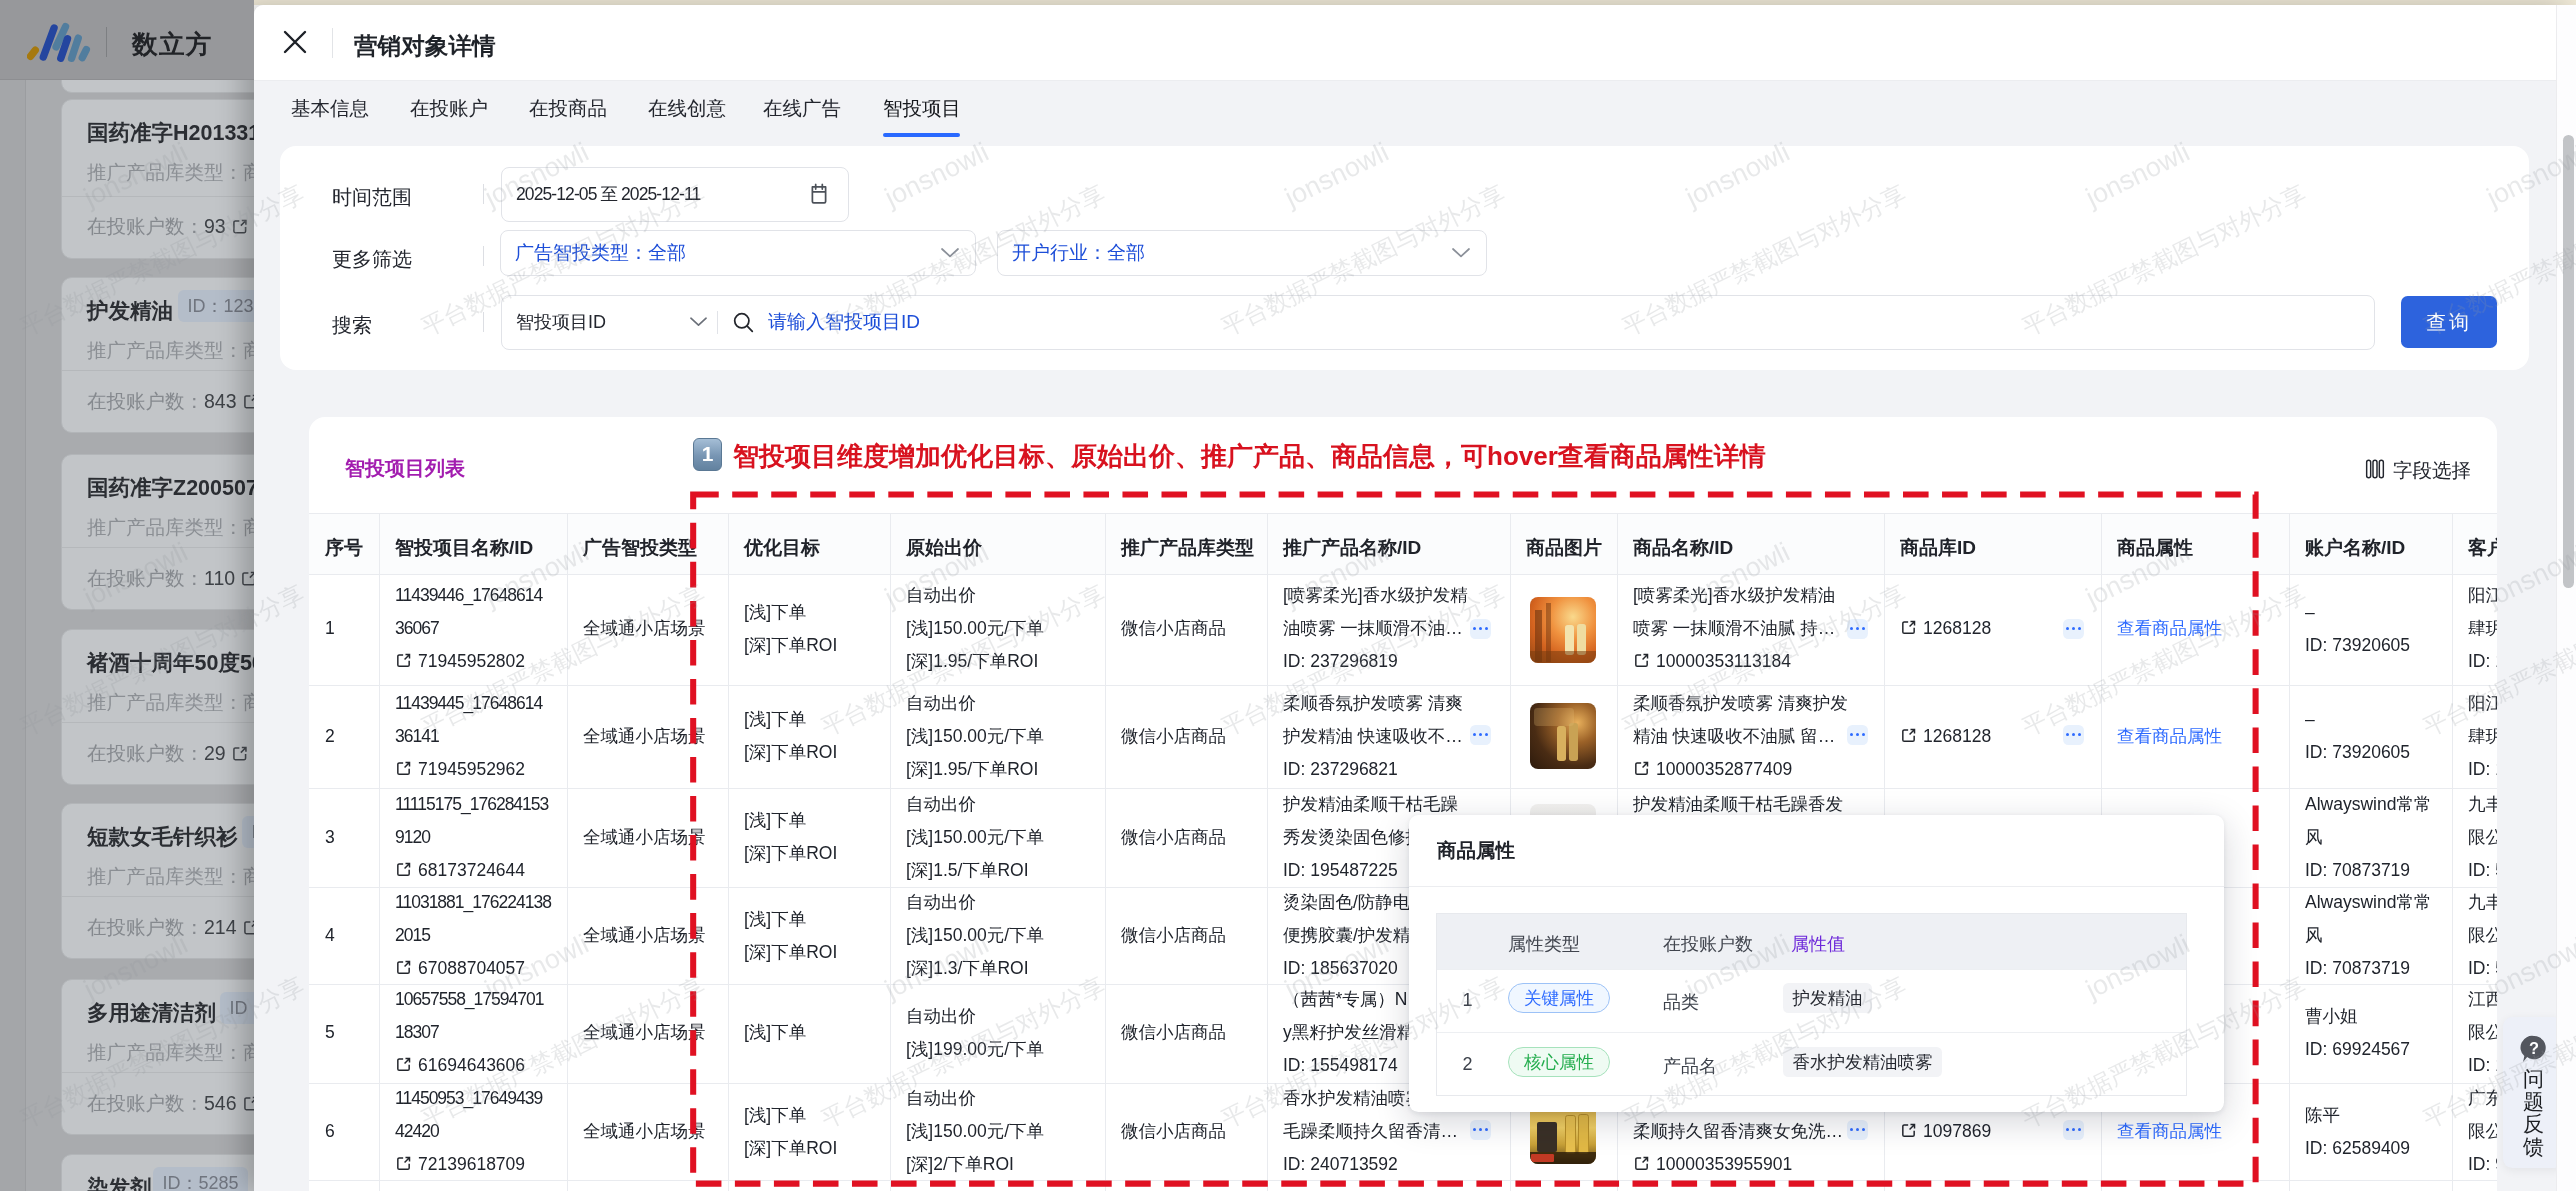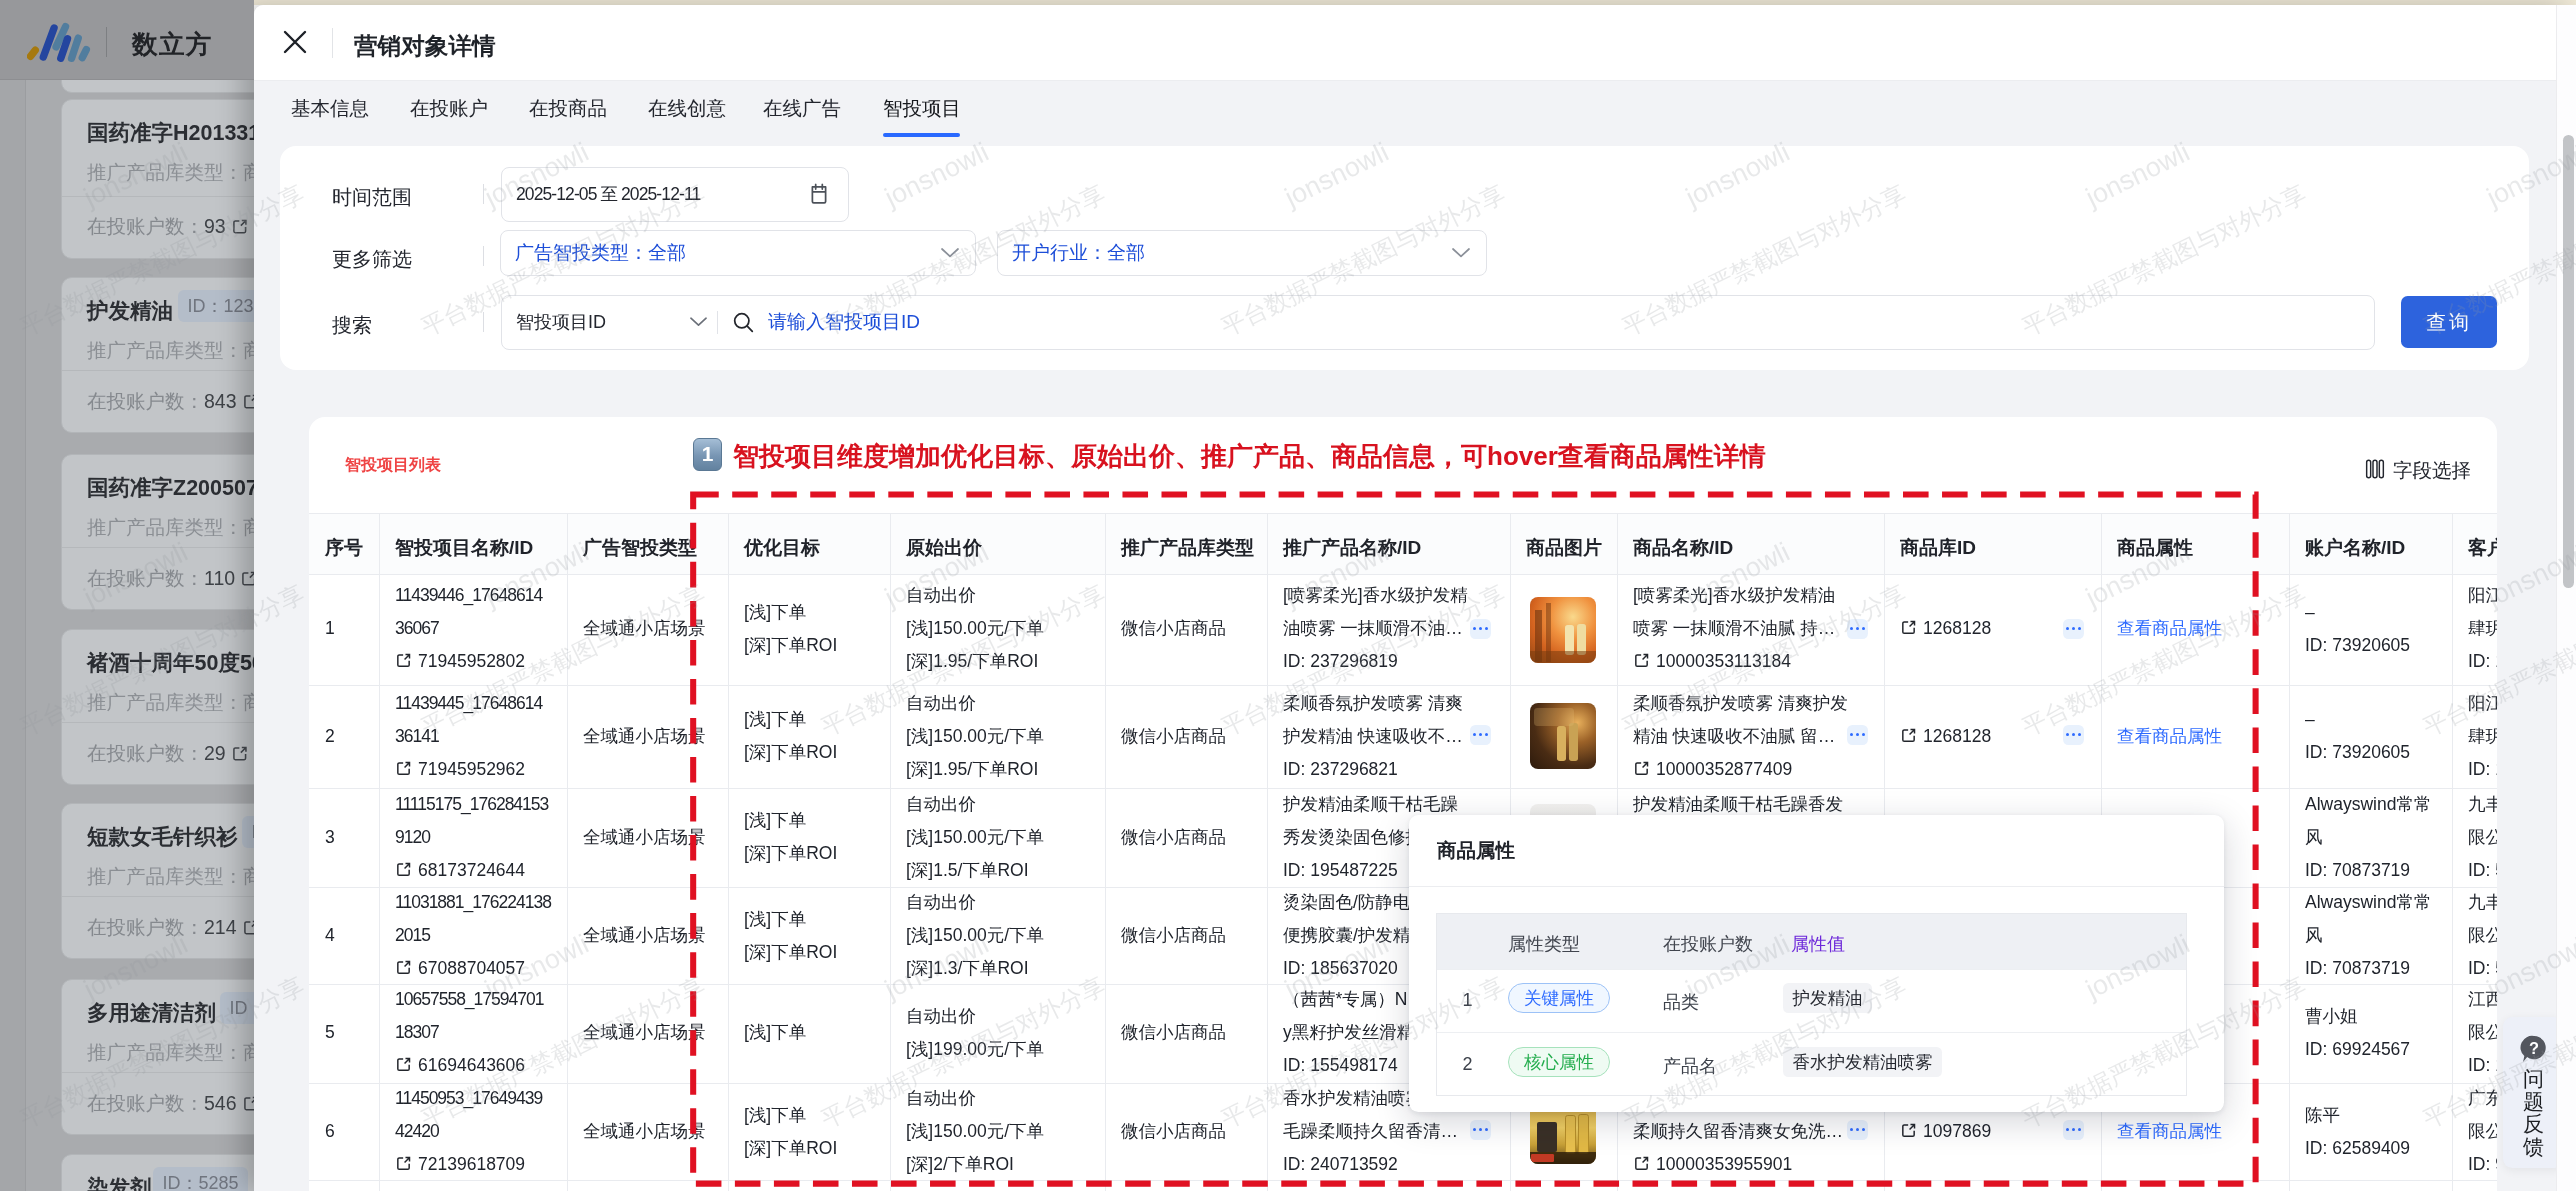--- a/index.html
+++ b/index.html
@@ -33,21 +33,21 @@
 .ftick{position:absolute;left:229px;width:1.3px;height:20px;background:#dcdee3}
 .inp{position:absolute;border:1.3px solid #e1e3e8;border-radius:8px;background:#fff}
 .inp .txt{position:absolute;left:14px;top:50%;transform:translateY(-50%);font-size:18px;color:#23262e;white-space:nowrap}
 .inp .dt{font-size:17.5px;letter-spacing:-0.9px}
 .inp .ph{font-size:19px}
 .inp .ph{color:#1d4ed8}
 .chev{position:absolute;top:50%;transform:translateY(-50%)}
 #qbtn{position:absolute;left:2147px;top:155px;width:96px;height:52px;background:#2d63dd;border-radius:6.7px;color:#fff;font-size:20px;text-align:center;line-height:52px;letter-spacing:2.7px}
 
 #tcard{position:absolute;left:55px;top:412px;width:2188px;height:775px;background:#fff;border-radius:16px 16px 0 0;overflow:hidden}
-#ttitle{position:absolute;left:36px;top:38px;font-size:16px;font-weight:700;color:#ef4444}
+#ttitle{position:absolute;left:36px;top:38px;font-size:20px;font-weight:700;color:#a21caf}
 #fsel{position:absolute;left:2056px;top:40px;font-size:19.5px;color:#23262e}
 .hline{position:absolute;left:0;width:2188px;height:1px;background:#e9ebef}
 .vline{position:absolute;top:101px;bottom:0;width:1px;background:#e9ebef}
 .th{position:absolute;font-size:19px;font-weight:600;color:#20232a;white-space:nowrap}
 .c{position:absolute;display:flex;flex-direction:column;justify-content:center;padding-left:16px;font-size:17.5px;color:#20242c;line-height:33px;white-space:nowrap;overflow:hidden}
 .d{letter-spacing:-1px}
 .dots{position:absolute;width:21px;height:20px;border-radius:5.4px;background:#e8f1fd;display:flex;align-items:center;justify-content:center;gap:2.7px}
 .dots i{width:3.1px;height:3.1px;border-radius:50%;background:#2e6bff}
 .blue{color:#2e6bff}
 .thumb{position:absolute;width:66px;height:66px;border-radius:8px;overflow:hidden}

